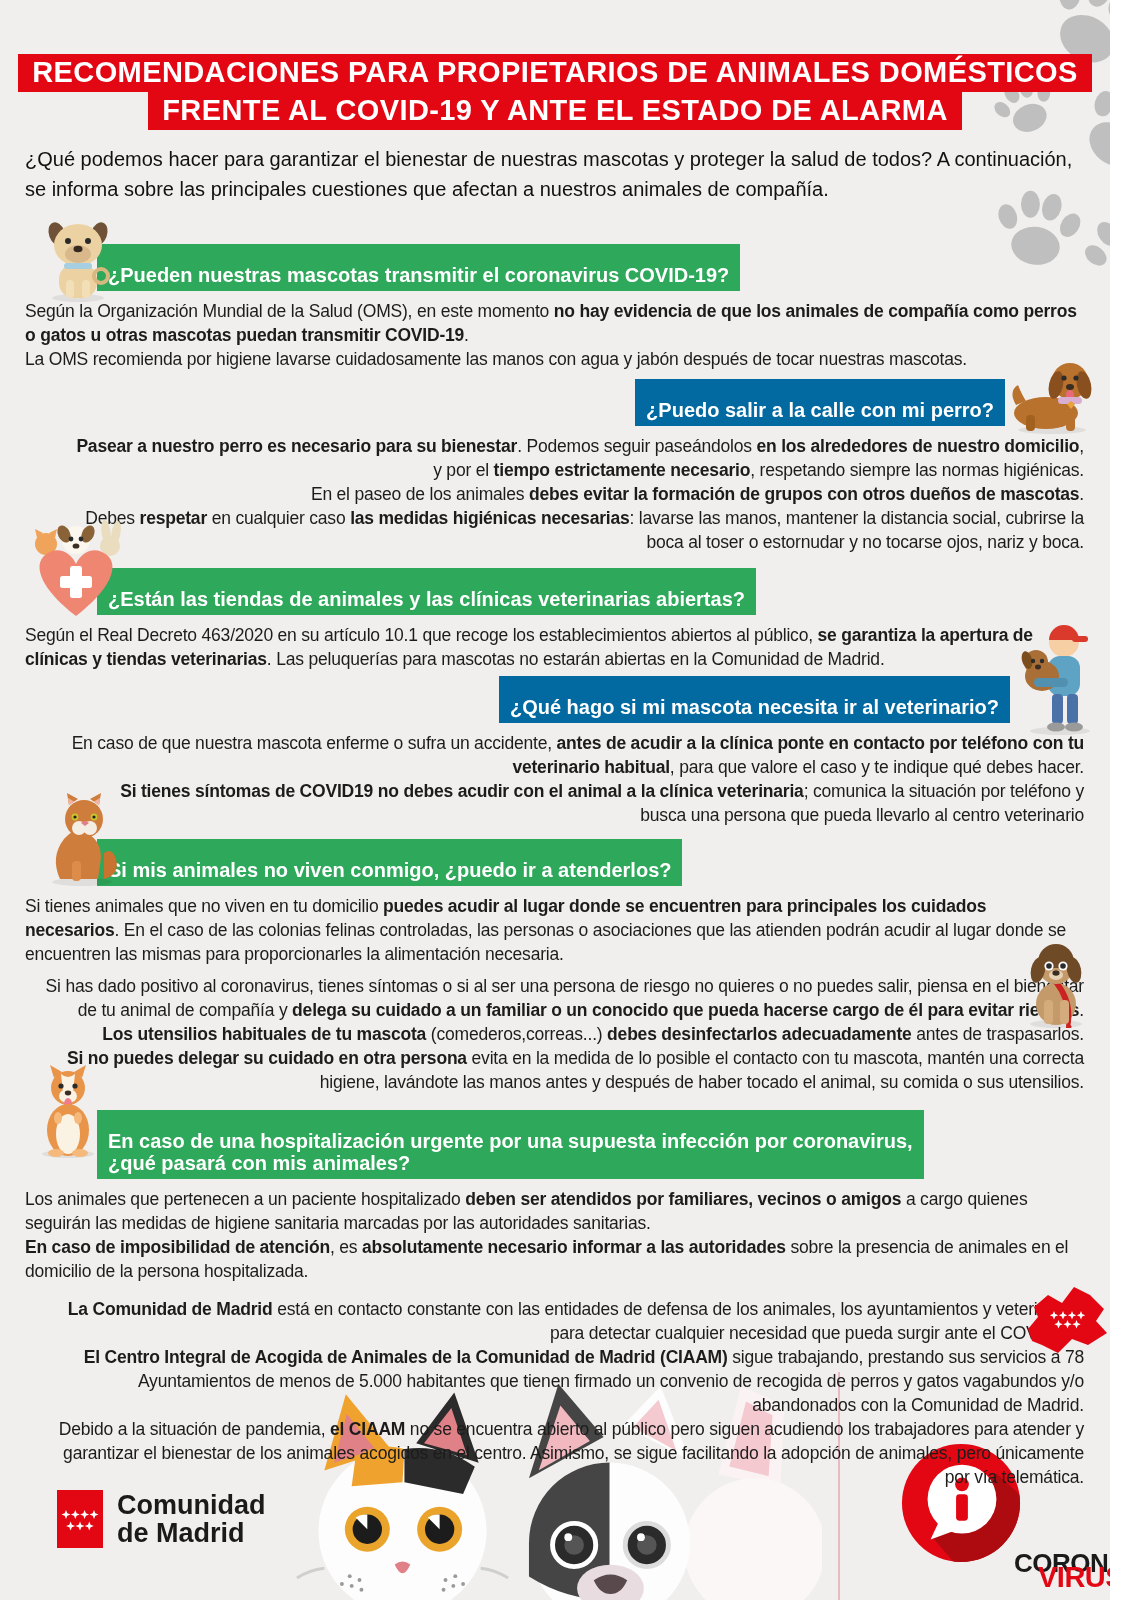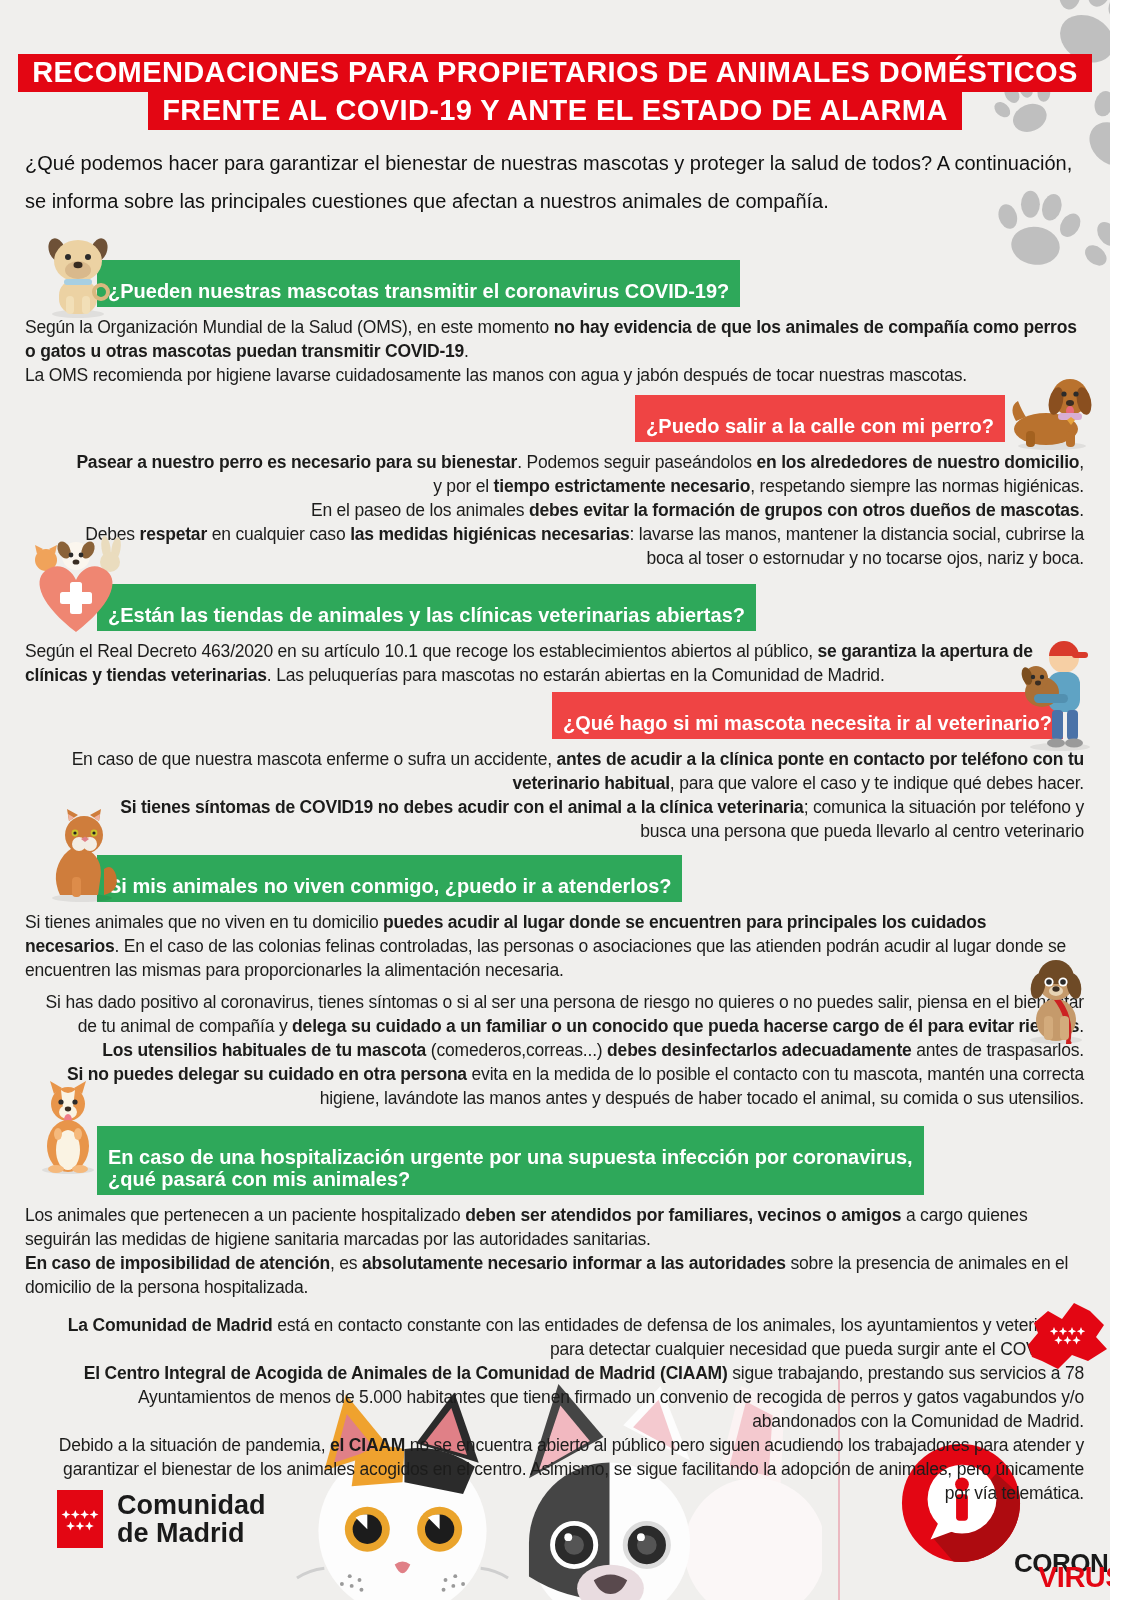--- a/index.html
+++ b/index.html
@@ -13,32 +13,32 @@
   .paw{position:absolute;z-index:0;}
   .paw svg{display:block;}
   
   .banner{position:relative;z-index:2;text-align:center;padding-top:54px;}
   .banner-line{
     display:inline-block;background:#e30613;color:#fff;
     font-weight:800;font-size:29px;line-height:34px;letter-spacing:.4px;
     padding:1px 14px 3px;
   }
   
-  .intro{position:relative;z-index:2;margin:14px 26px 0 25px;font-size:20px;line-height:38px;color:#111;}
+  .intro{position:relative;z-index:2;margin:14px 26px 0 25px;font-size:20px;line-height:30px;color:#111;}
   
   .section{position:relative;z-index:2;}
   .hdr-row{position:relative;}
   .hdr-row.left{margin-left:97px;}
   .hdr-row.right{text-align:right;margin-right:105px;}
   .hdr{
     display:inline-block;color:#fff;font-weight:700;font-size:20px;line-height:22px;
     padding:20px 11px 5px;text-align:left;
   }
   .hdr.green{background:#2ea85a;}
-  .hdr.blue{background:#ef4444;}
+  .hdr.blue{background:#0369a1;}
   .para{font-size:17.5px;line-height:24px;letter-spacing:-0.2px;}
   .para.p-left{margin:8px 26px 0 25px;text-align:left;}
   .para.p-right{margin:8px 26px 0 70px;text-align:right;}
   .para b{font-weight:700;}
   .s-icon{position:absolute;z-index:3;}
   .s-icon svg{display:block;}
   
   .footer{position:absolute;left:12px;bottom:0;width:1131px;height:230px;z-index:1;}
   .cm-logo{position:absolute;left:45px;top:120px;display:flex;align-items:center;}
   .cm-logo-text{margin-left:14px;font-weight:700;font-size:27px;line-height:28px;color:#1a1a1a;}
@@ -183,21 +183,21 @@
         <circle cx="21" cy="43" r="2.2" fill="#2b2b2b"></circle>
         <circle cx="30" cy="43" r="2.2" fill="#2b2b2b"></circle>
         <ellipse cx="26" cy="49" rx="3" ry="2.4" fill="#3a2d22"></ellipse>
         <rect x="22" y="60" width="34" height="9" rx="4.5" fill="#5290b0"></rect>
         <rect x="40" y="76" width="11" height="30" rx="4" fill="#4a72a8"></rect>
         <rect x="55" y="76" width="11" height="30" rx="4" fill="#4a72a8"></rect>
         <ellipse cx="44" cy="109" rx="9" ry="4.5" fill="#9a9a9a"></ellipse>
         <ellipse cx="62" cy="109" rx="9" ry="4.5" fill="#9a9a9a"></ellipse>
       </svg>
     </div>
-    <div class="hdr-row right" style="margin-right:47px"><span class="hdr blue">¿Qué hago si mi mascota necesita ir al veterinario?</span></div>
+    <div class="hdr-row right" style="margin-right:100px"><span class="hdr blue">¿Qué hago si mi mascota necesita ir al veterinario?</span></div>
     <p class="para p-right">En caso de que nuestra mascota enferme o sufra un accidente, <b>antes de acudir a la clínica ponte en contacto por teléfono con tu veterinario habitual</b>, para que valore el caso y te indique qué debes hacer.<br><b>Si tienes síntomas de COVID19 no debes acudir con el animal a la clínica veterinaria</b>; comunica la situación por teléfono y busca una persona que pueda llevarlo al centro veterinario</p>
   </div>
 
   <div class="section" style="margin-top:12px">
     <div class="s-icon" style="left:42px;top:-52px">
       <svg width="80" height="100" viewBox="0 0 80 100">
         <ellipse cx="40" cy="95" rx="30" ry="4" fill="#00000012"></ellipse>
         <path d="M62 92 Q78 88 74 72 Q70 60 62 66 Z" fill="#c8732f"></path>
         <path d="M18 92 Q8 70 22 52 Q34 38 48 48 Q62 58 58 78 L56 92 Z" fill="#cf7d3c"></path>
         <circle cx="42" cy="32" r="19" fill="#cf7d3c"></circle>

